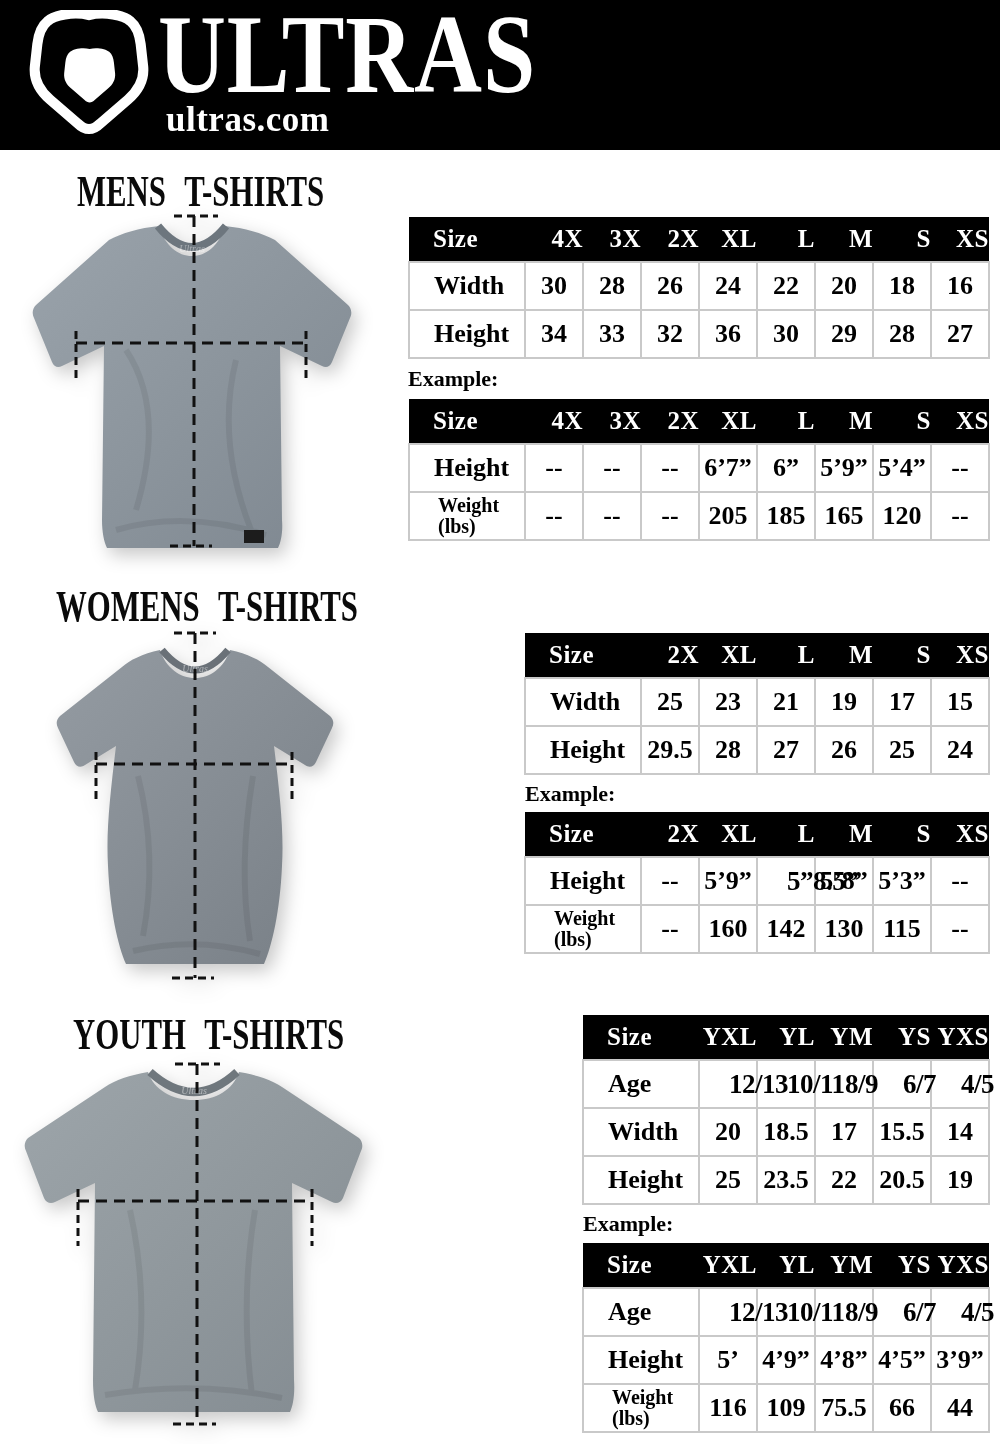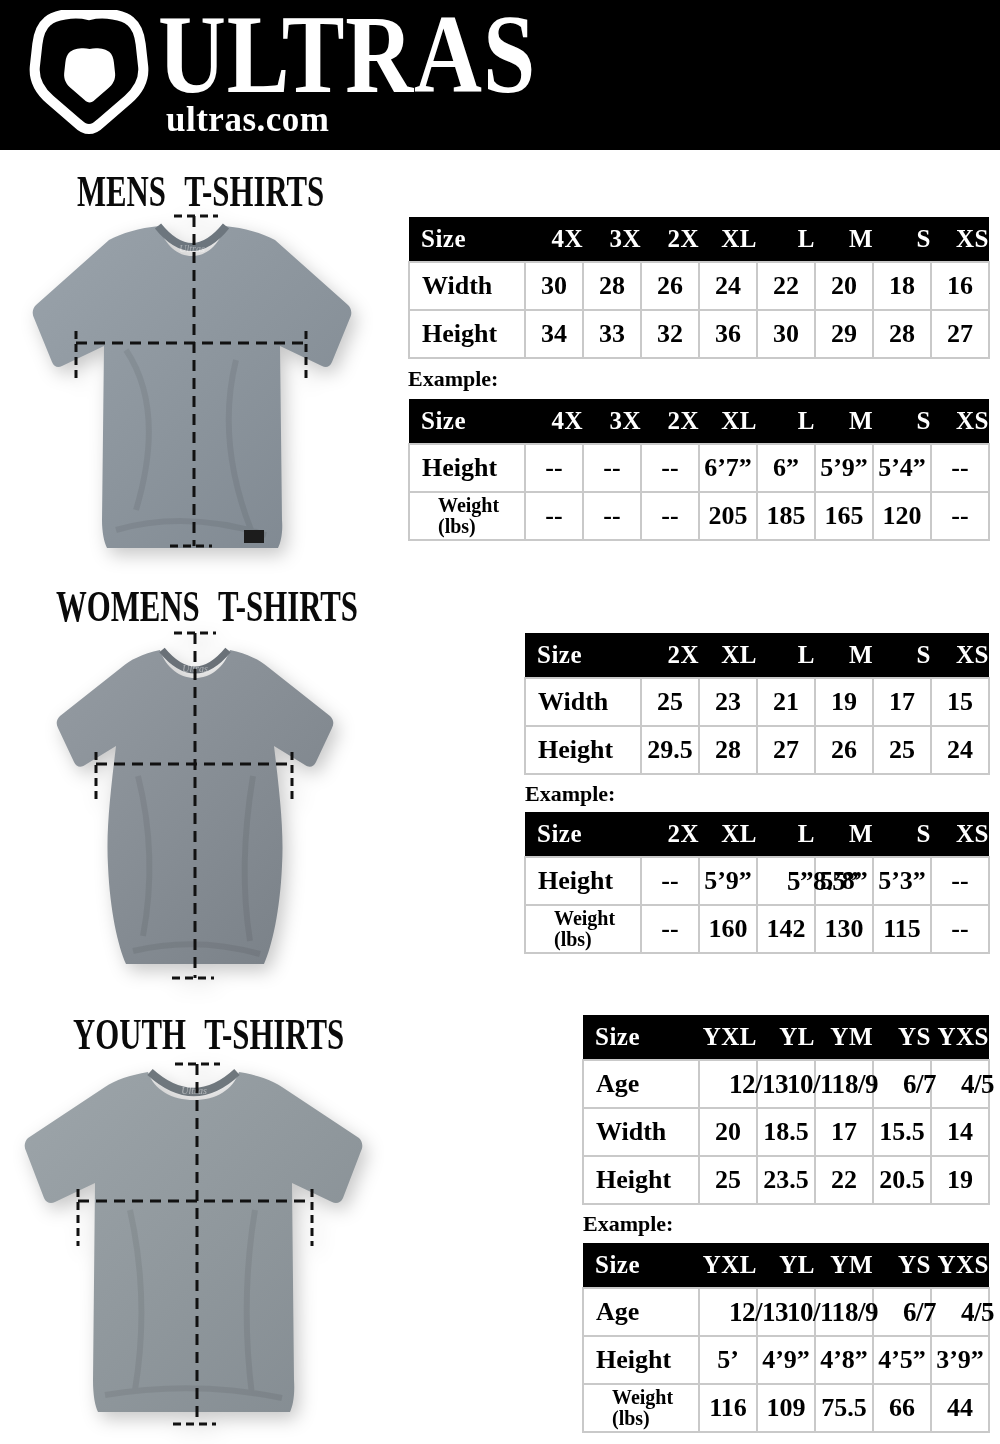--- a/index.html
+++ b/index.html
@@ -29,21 +29,21 @@
   .ex-womens{left:525px;top:781px;}
   .ex-youth{left:583px;top:1211px;}
 
   
   table.sizes{position:absolute;border-collapse:collapse;table-layout:fixed;
               font-weight:bold;}
   table.sizes th{background:#000;color:#fff;font-size:25px;height:44px;
                  text-align:right;border:none;padding:0;letter-spacing:.5px;}
   table.sizes td{background:#fff;color:#000;font-size:26px;height:46px;
                  text-align:center;border:2px solid #c9c9c9;padding:0;}
-  table.sizes .lbl{text-align:left;padding-left:12px;}
+  table.sizes .lbl{text-align:left;padding-left:24px;}
   table.sizes td.wrap{font-size:20px;line-height:21px;padding-left:28px;}
   table.sizes td.sm{font-size:27px;letter-spacing:-.5px;padding-left:29px;}
   .mens-pos1{left:408px;top:217px;width:582px;}
   .mens-pos2{left:408px;top:399px;width:582px;}
   .wom-pos1{left:524px;top:633px;width:466px;}
   .wom-pos2{left:524px;top:812px;width:466px;}
   .yth-pos1{left:582px;top:1015px;width:408px;}
   .yth-pos2{left:582px;top:1243px;width:408px;}
   col.c0{width:116px;}
 

